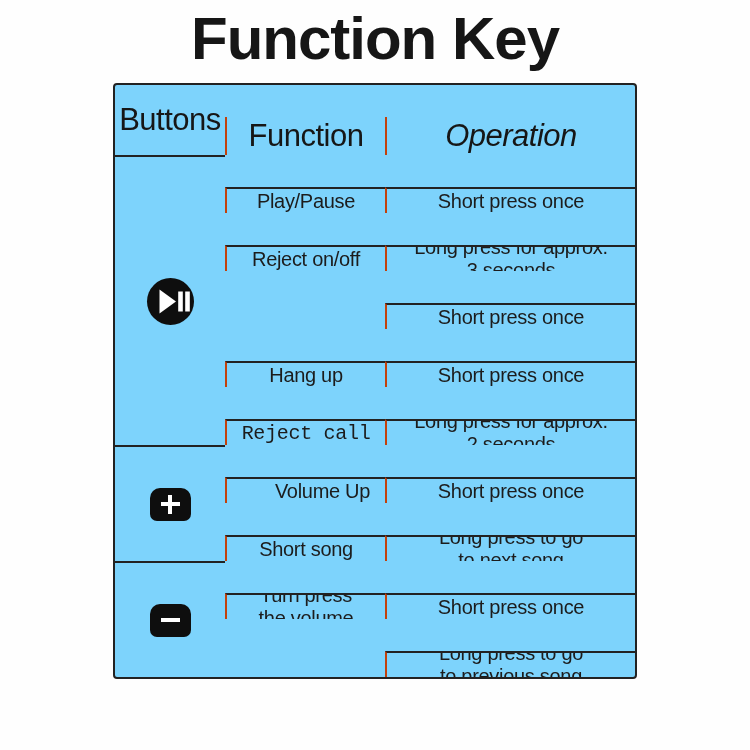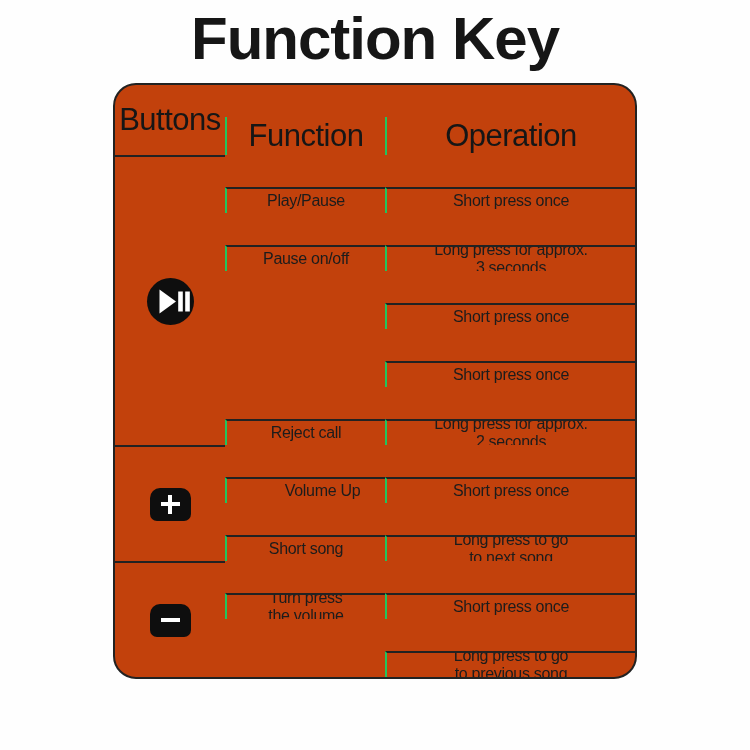--- a/index.html
+++ b/index.html
@@ -27,47 +27,47 @@
     font-weight: 700;
     letter-spacing: -1px;
     color: #161616;
   }
   .tablewrap {
     box-sizing: border-box;
     width: 524px;
     height: 596px;
     margin: 13px auto 0 auto;
     border: 2px solid #222222;
-    border-radius: 23px;
+    border-radius: 4px;
     overflow: hidden;
     display: grid;
     grid-template-columns: 110px 160px 1fr;
     grid-template-rows: 70px repeat(9, 58px);
-    background: #c2410c;
+    background: #7dd3fc;
   }
   .cell {
     box-sizing: border-box;
     display: flex;
     align-items: center;
     justify-content: center;
     text-align: center;
-    font-size: 16px;
+    font-size: 20px;
     line-height: 1.15;
     letter-spacing: -0.3px;
     white-space: pre-line;
     color: #1c1c1c;
     padding: 1px 2px;
     overflow: hidden;
   }
   .head {
     font-size: 31px;
     letter-spacing: -0.5px;
     color: #161616;
   }
-  .bl { border-left: 2px solid #22c55e; margin-top: 32px; }
+  .bl { border-left: 2px solid #c2410c; margin-top: 32px; }
   .bt { border-top: 2px solid #222222; }
   .btncell { flex-direction: column; }
   
   .pp-icon { width: 49px; height: 49px; display: block; }
   
   .keycap {
     position: relative;
     width: 41px;
     height: 33px;
     background: #0e0e0e;
@@ -94,38 +94,39 @@
 <body>
 
 <div class="page">
 
   <h1 class="title"><span>Function Key</span><br></h1>
 
   <div class="tablewrap">
 
     <div class="cell head" style="grid-column:1; grid-row:1;">Buttons</div>
     <div class="cell head bl" style="grid-column:2; grid-row:1;">Function</div>
-    <div class="cell head bl" style="grid-column:3; grid-row:1;">Operation</div>
+    <div class="cell head bl" style="grid-column:3; grid-row:1;font-style:italic;">Operation</div>
 
     <div class="cell btncell bt" style="grid-column:1; grid-row:2 / span 5;">
       <svg class="pp-icon" viewBox="0 0 49 49" xmlns="http://www.w3.org/2000/svg">
         <circle cx="24.5" cy="24.5" r="23.5" fill="#0e0e0e"></circle>
         <path d="M13.5 12.5 L13.5 36.5 L30 24.5 Z" fill="#ffffff"></path>
         <rect x="32.2" y="14.5" width="4.6" height="20" fill="#ffffff"></rect>
         <rect x="39.2" y="14.5" width="4.6" height="20" fill="#ffffff"></rect>
       </svg>
     </div>
     <div class="cell bl bt" style="grid-column:2; grid-row:2;">Play/Pause</div>
     <div class="cell bl bt" style="grid-column:3; grid-row:2;">Short press once</div>
-    <div class="cell bl bt" style="grid-column:2; grid-row:3;">Pause on/off</div>
+    <div class="cell bl bt" style="grid-column:2; grid-row:3;">Reject on/off</div>
     <div class="cell bl bt" style="grid-column:3; grid-row:3;">Long press for approx.
 3 seconds</div>
     <div class="cell bl bt" style="grid-column:3; grid-row:4;">Short press once</div>
+    <div class="cell bl bt" style="grid-column:2; grid-row:5;">Hang up</div>
     <div class="cell bl bt" style="grid-column:3; grid-row:5;">Short press once</div>
-    <div class="cell bl bt" style="grid-column:2; grid-row:6;">Reject call</div>
+    <div class="cell bl bt" style="grid-column:2; grid-row:6;font-family:Liberation Mono, monospace;">Reject call</div>
     <div class="cell bl bt" style="grid-column:3; grid-row:6;">Long press for approx.
 2 seconds</div>
 
     <div class="cell btncell bt" style="grid-column:1; grid-row:7 / span 2;">
       <div class="keycap plus"></div>
     </div>
     <div class="cell bl bt" style="grid-column:2; grid-row:7;padding-left:35px;">Volume Up</div>
     <div class="cell bl bt" style="grid-column:3; grid-row:7;">Short press once</div>
     <div class="cell bl bt" style="grid-column:2; grid-row:8;">Short song</div>
     <div class="cell bl bt" style="grid-column:3; grid-row:8;">Long press to go

